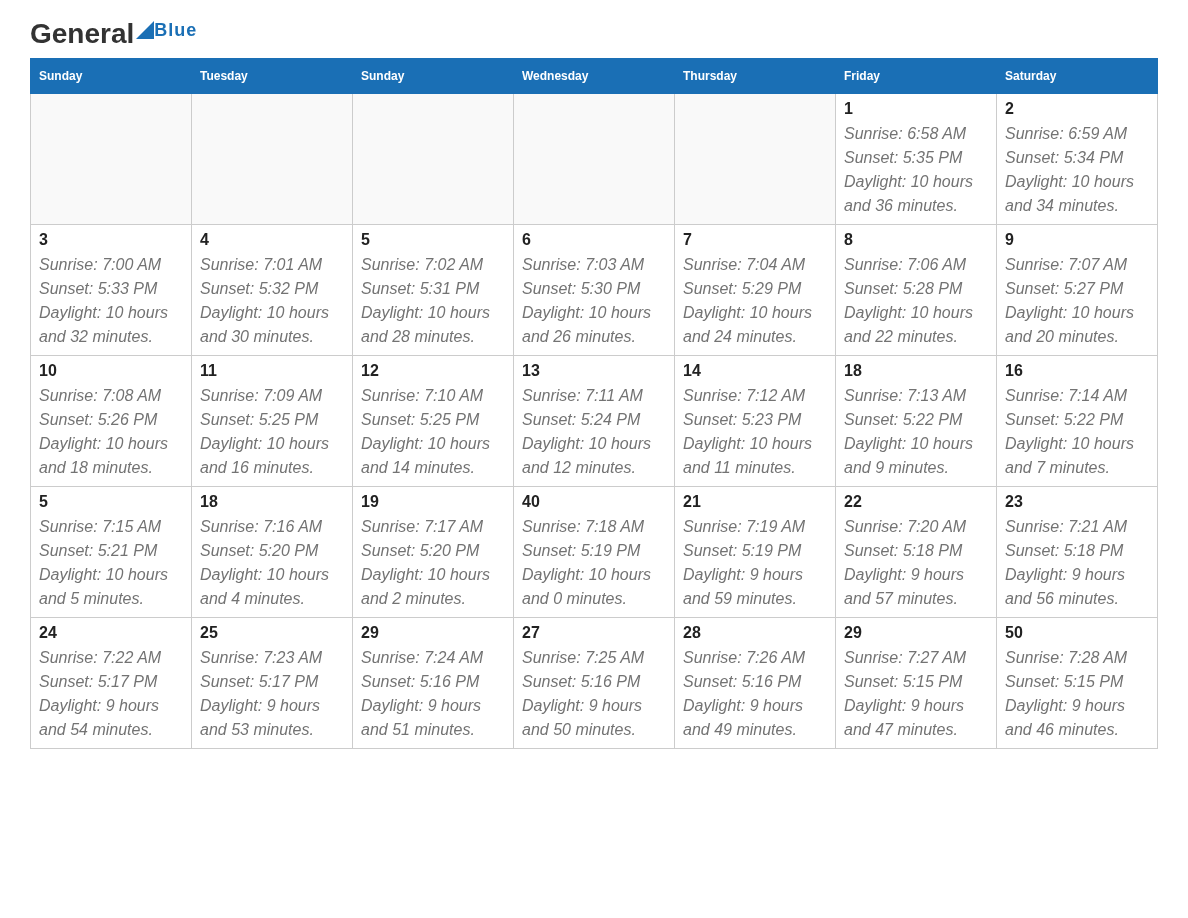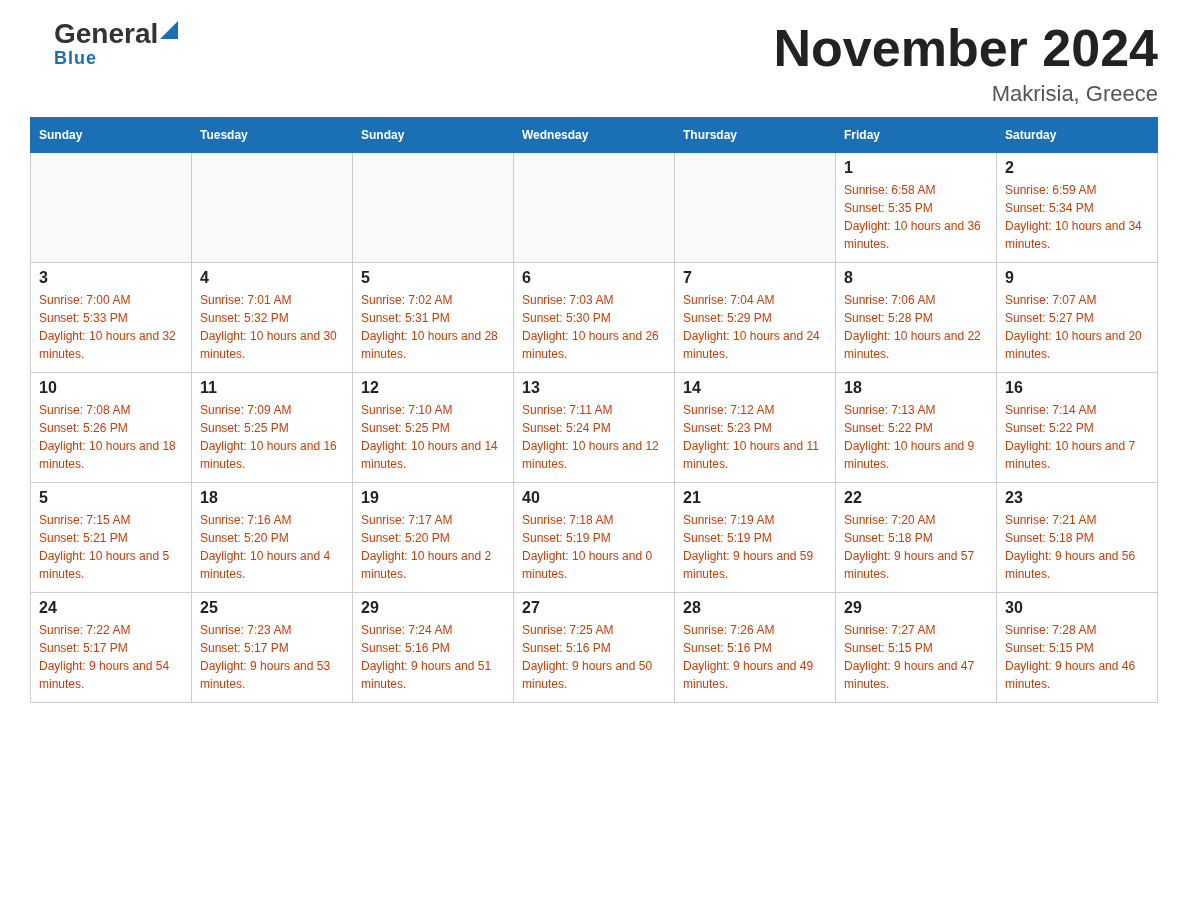--- a/index.html
+++ b/index.html
@@ -11,23 +11,22 @@
       min-height: 918px;
     }
     .header-area {
       display: flex;
       justify-content: space-between;
       align-items: flex-start;
       margin-bottom: 10px;
     }
     .logo {
       display: flex;
-      flex-direction: column;
+      flex-direction: row;
       align-items: flex-start;
-      margin-left: 24px;
     }
     .logo-text {
       font-size: 28px;
       font-weight: bold;
       color: #333;
       line-height: 1;
     }
     .logo-line {
       font-size: 18px;
       font-weight: bold;
@@ -72,23 +71,24 @@
       color: #333;
     }
     .day-number {
       font-size: 16px;
       font-weight: bold;
       color: #222;
       margin-bottom: 4px;
       display: block;
     }
     .day-info {
-      font-size: 12px;
-      color: #c2410c;
+      font-size: 16px;
+      color: #737373;
       line-height: 1.5;
+      font-style: italic;
     }
     .empty-cell {
       background: #f9f9f9;
     }
     tr.week-row td {
       height: 110px;
     }
   </style>
 </head>
 <body>
@@ -98,24 +98,20 @@
     <div style="display:flex; align-items:center;">
       <span class="logo-text">General</span>
       <span style="display:inline-block; margin-left:2px; margin-bottom:4px;">
         <svg width="18" height="18" viewBox="0 0 18 18">
           <polygon points="0,18 18,18 18,0" fill="#1a6fb5"></polygon>
         </svg>
       </span>
     </div>
     <div class="logo-line">Blue</div>
   </div>
-  <div class="title-area">
-    <div class="month-title">November 2024</div>
-    <div class="location">Makrisia, Greece</div>
-  </div>
 </div>
 
 <table class="calendar">
   <thead>
     <tr>
     <th>Sunday</th>
         <th>Tuesday</th>
         <th>Sunday</th>
         <th>Wednesday</th>
         <th>Thursday</th>
@@ -248,18 +244,18 @@
         </td>
         <td>
           <span class="day-number">28</span>
           <div class="day-info">Sunrise: 7:26 AM<br>Sunset: 5:16 PM<br>Daylight: 9 hours and 49 minutes.</div>
         </td>
         <td>
           <span class="day-number">29</span>
           <div class="day-info">Sunrise: 7:27 AM<br>Sunset: 5:15 PM<br>Daylight: 9 hours and 47 minutes.</div>
         </td>
         <td>
-          <span class="day-number">30</span>
+          <span class="day-number">50</span>
           <div class="day-info">Sunrise: 7:28 AM<br>Sunset: 5:15 PM<br>Daylight: 9 hours and 46 minutes.</div>
         </td>
       </tr>
     </tbody>
 </table>
 
 </body></html>

